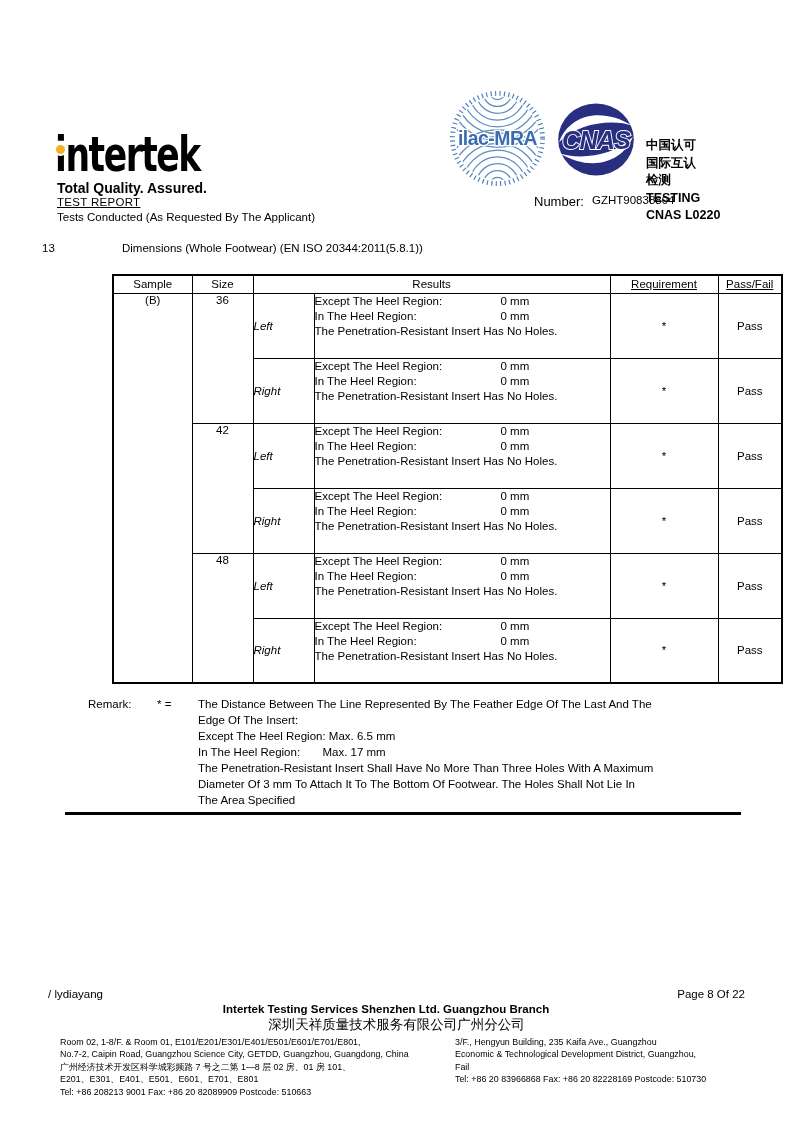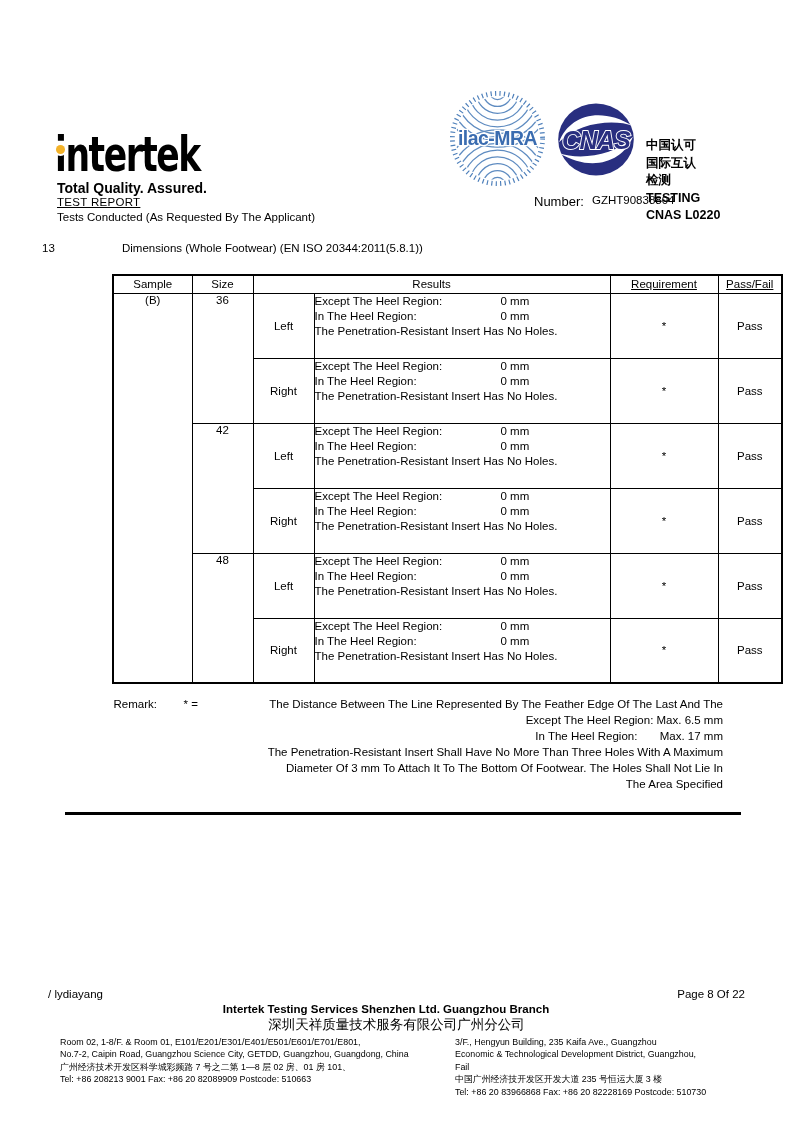--- a/index.html
+++ b/index.html
@@ -35,28 +35,28 @@
 
   
   .results-table-wrap { left:65px; top:274px;margin-left:47px; }
   table.results { border-collapse:collapse; table-layout:fixed; width:669px; border:2px solid #000; }
   table.results th, table.results td { border:1px solid #000; padding:0; font-weight:normal; font-size:11.5px; }
   table.results thead tr { height:18px; }
   table.results tbody tr { height:65px; }
   th.hc { text-align:center; vertical-align:middle; }
   .u { text-decoration:underline; }
   td.sample-cell, td.size-cell { text-align:center; vertical-align:top; padding-top:24px; }
-  td.foot-cell { text-align:center; vertical-align:middle; }
+  td.foot-cell { text-align:left; vertical-align:middle;font-style:italic; }
   td.det { vertical-align:top; padding:3px 4px 0 7px; line-height:15px; }
   .det-label { display:inline-block; width:186px; }
   td.req-cell, td.pass-cell { text-align:center; vertical-align:middle; }
   td.req-cell { font-size:13px; }
 
   
-  .remark { left:88px; top:696px; display:flex; align-items:flex-start; font-size:11.5px; line-height:16px;text-align:right; }
+  .remark { left:88px; top:696px; display:flex; align-items:flex-start; font-size:11.5px; line-height:16px; }
   .remark-label { width:69px; flex:0 0 auto; }
   .remark-symbol { width:41px; flex:0 0 auto; }
   .remark-lines { width:525px; }
   .remark-line { white-space:pre-wrap; }
 
   .remark-rule { left:65px; top:812px; width:676px; height:3px; background:#000; }
 
   
   .author { left:48px; top:988px; font-size:11.5px; }
   .pageinfo { right:48px; top:988px; font-size:11.5px; }
@@ -212,42 +212,43 @@
         </tr>
       </tbody>
     </table>
   </div>
 
   <div class="abs remark">
     <span class="remark-label">Remark:</span>
     <span class="remark-symbol">* =</span>
     <div class="remark-lines">
       <div class="remark-line">The Distance Between The Line Represented By The Feather Edge Of The Last And The</div>
+      <div class="remark-line">Edge Of The Insert:</div>
       <div class="remark-line">Except The Heel Region: Max. 6.5 mm</div>
       <div class="remark-line">In The Heel Region:       Max. 17 mm</div>
       <div class="remark-line">The Penetration-Resistant Insert Shall Have No More Than Three Holes With A Maximum</div>
       <div class="remark-line">Diameter Of 3 mm To Attach It To The Bottom Of Footwear. The Holes Shall Not Lie In</div>
       <div class="remark-line">The Area Specified</div>
     </div>
   </div>
 
   <div class="abs remark-rule"></div>
 
   <div class="abs author">/ lydiayang</div>
   <div class="abs pageinfo">Page 8 Of 22</div>
   <div class="abs company-en">Intertek Testing Services Shenzhen Ltd. Guangzhou Branch</div>
   <div class="abs company-cn">深圳天祥质量技术服务有限公司广州分公司</div>
 
   <div class="abs addr addr-left">
     <div>Room 02, 1-8/F. &amp; Room 01, E101/E201/E301/E401/E501/E601/E701/E801,</div>
     <div>No.7-2, Caipin Road, Guangzhou Science City, GETDD, Guangzhou, Guangdong, China</div>
     <div>广州经济技术开发区科学城彩频路 7 号之二第 1—8 层 02 房、01 房 101、</div>
+    <div>E201、E301、E401、E501、E601、E701、E801</div>
     <div>Tel: +86 208213 9001 Fax: +86 20 82089909 Postcode: 510663</div>
   </div>
   <div class="abs addr addr-right">
     <div>3/F., Hengyun Building, 235 Kaifa Ave., Guangzhou</div>
     <div>Economic &amp; Technological Development District, Guangzhou,</div>
     <div>Fail</div>
-    <div>中国广州经济技开发区开发大道 235 号恒运大厦 3 楼</div>
     <div>Tel: +86 20 83966868 Fax: +86 20 82228169 Postcode: 510730</div>
   </div>
 
 </div>
 
 </body></html>

